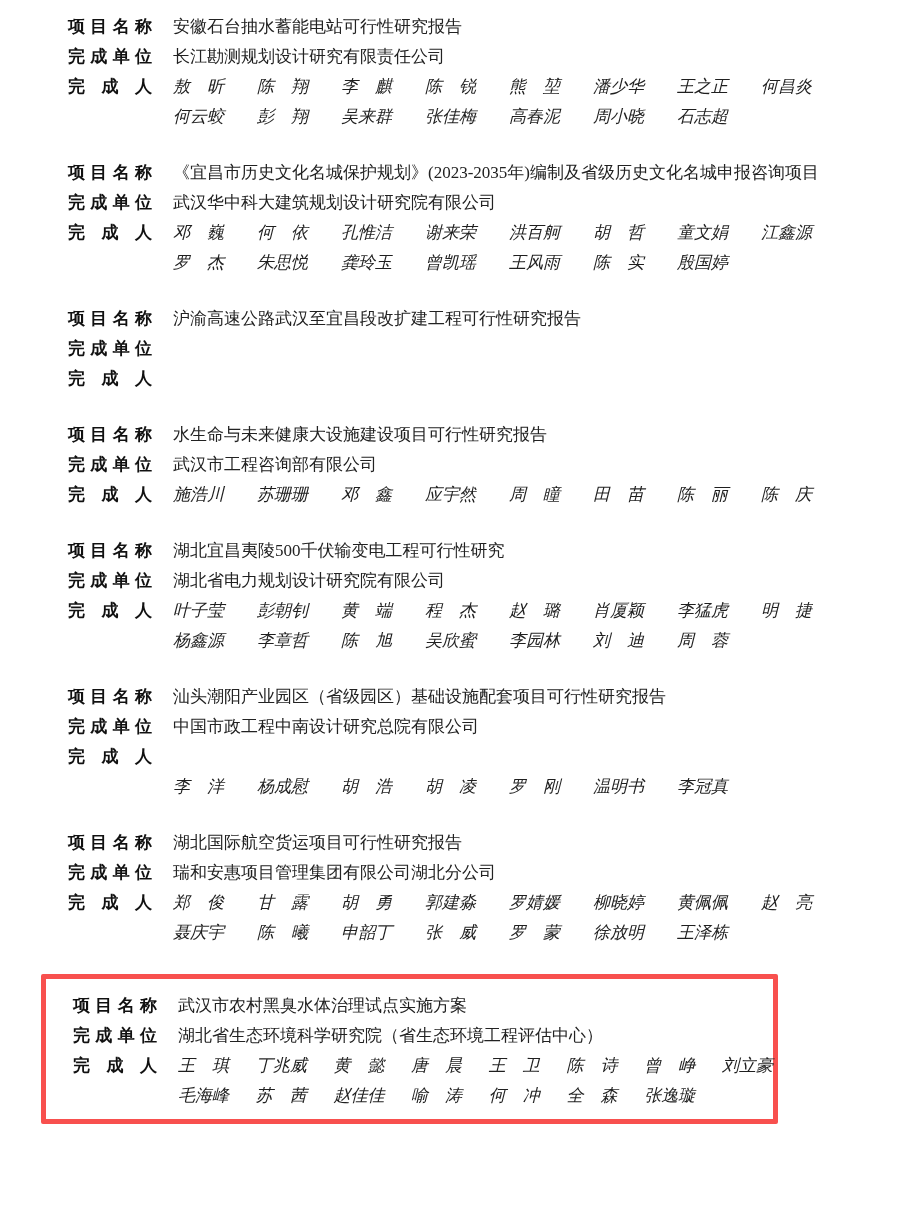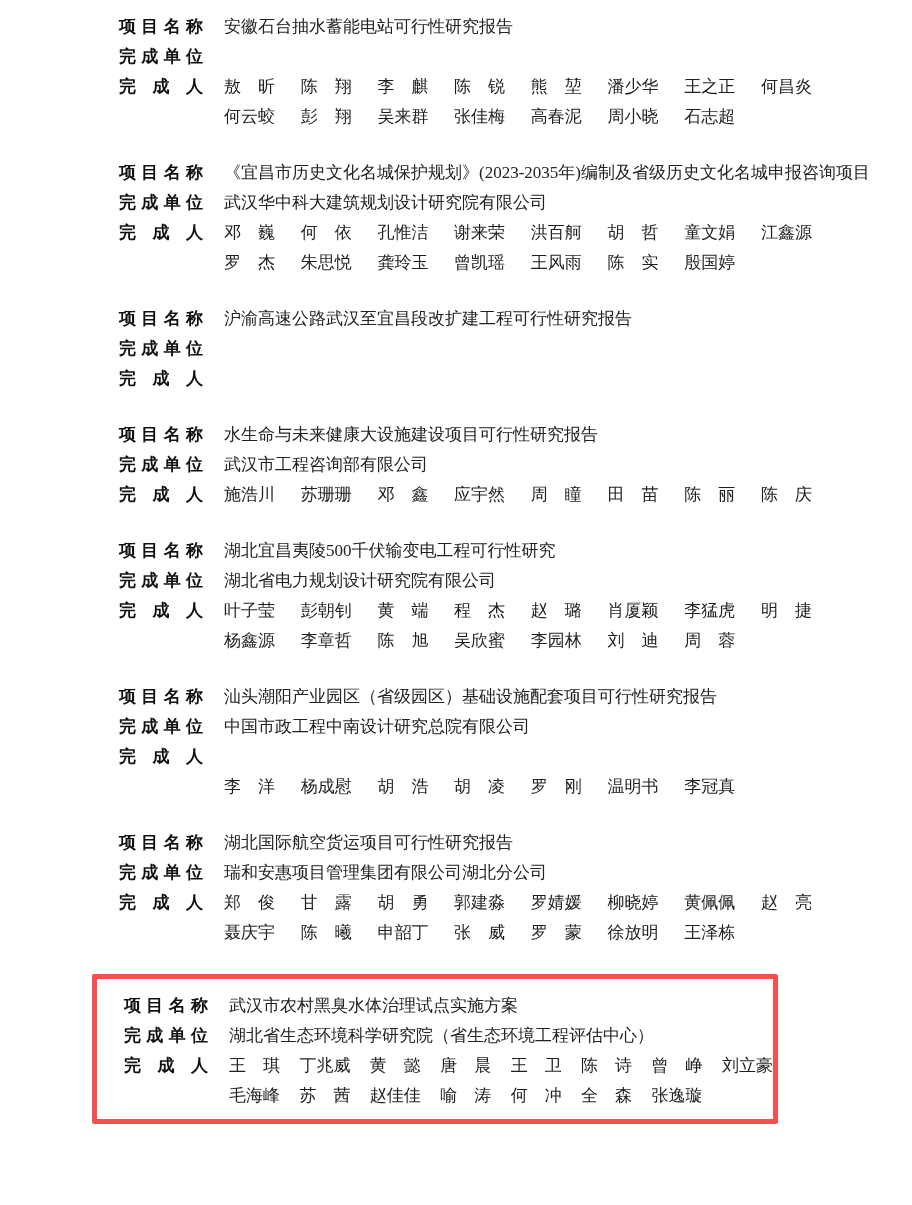--- a/index.html
+++ b/index.html
@@ -9,21 +9,21 @@
     color: #1f1f1f;
   }
   body {
     width: 912px;
     height: 1205px;
     overflow: hidden;
     font-family: "Liberation Serif", "DejaVu Serif", serif;
     font-size: 17px;
   }
   .page {
-    padding: 12px 0 0 119px;
+    padding: 12px 0 0 68px;
     box-sizing: border-box;
     width: 812px;
   }
   .entry {
     margin-bottom: 26px;
   }
   .row {
     display: flex;
     align-items: flex-start;
     line-height: 30px;
@@ -45,20 +45,21 @@
   .row-content {
     margin-left: 21px;
     color: #222;
   }
   .names-row {
     margin-left: 21px;
     display: grid;
     grid-template-columns: repeat(8, 51px);
     justify-content: space-between;
     width: 675px;
+    font-style: italic;
   }
   .name {
     display: inline-block;
     width: 51px;
     text-align: justify;
     text-align-last: justify;
     overflow: visible;
   }
   .name.n3plus {
     text-align-last: auto;
@@ -81,20 +82,21 @@
 
 <div class="page">
   <div id="entry-list">
   <div class="entry">
     <div class="row">
       <span class="row-label">项目名称</span>
       <span class="row-content">安徽石台抽水蓄能电站可行性研究报告</span>
     </div>
     <div class="row">
       <span class="row-label">完成单位</span>
+      <span class="row-content">长江勘测规划设计研究有限责任公司</span>
     </div>
     <div class="people-rows">
   <div class="row">
     <span class="row-label">完成人</span>
     <span class="names-row">
               <span class="name">敖昕</span>
               <span class="name">陈翔</span>
               <span class="name">李麒</span>
               <span class="name">陈锐</span>
               <span class="name">熊堃</span>

